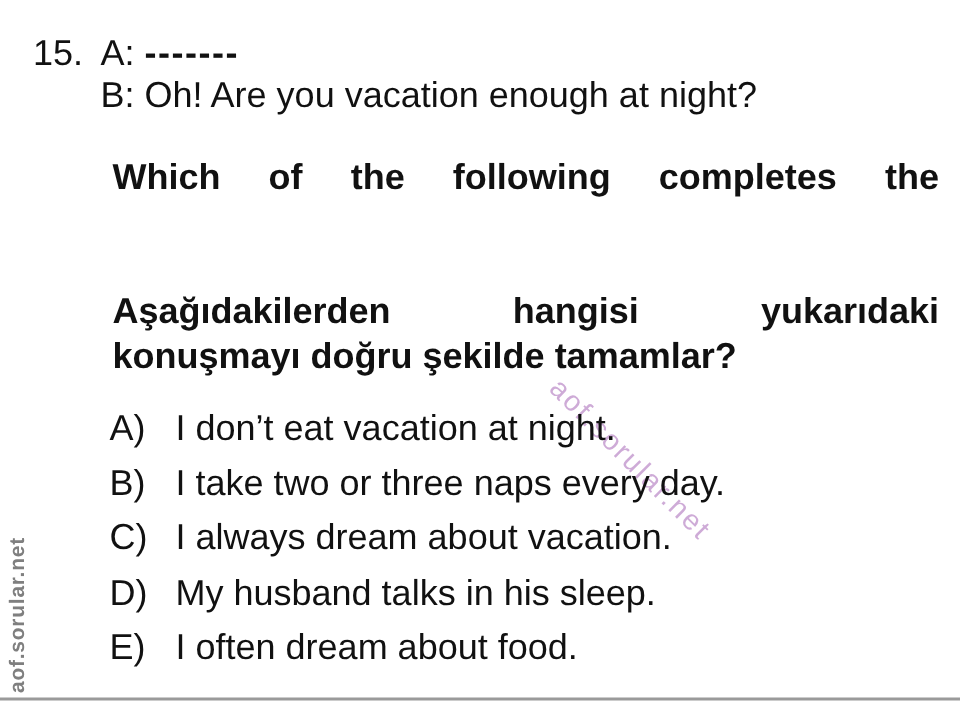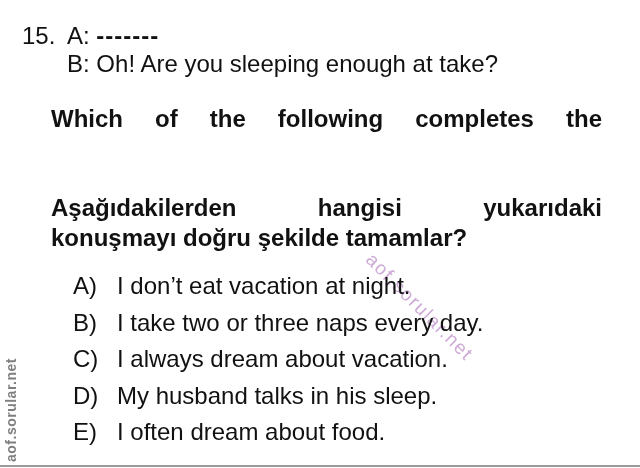--- a/index.html
+++ b/index.html
@@ -11,21 +11,21 @@
   .layer { position:absolute; z-index:1; }
 
   .qnum {
     left:22px; top:22px; font-size:24px; line-height:28px; font-weight:normal;
   }
   .dialogue { left:67px; top:22px; font-size:24px; line-height:28px; }
   .dline { white-space:nowrap; }
   .dashes { font-weight:bold; letter-spacing:1px; }
 
   .prompt {
-    left:51px; width:551px; font-size:24px; line-height:30px; font-weight:bold;
+    left:75px; width:551px; font-size:24px; line-height:30px; font-weight:bold;
   }
   .prompt-en { top:104px; }
   .prompt-tr { top:193px; }
   .jline { text-align:justify; text-align-last:justify; }
 
   .options {
     left:73px; top:272px; font-size:24px; line-height:28px;
     display:flex; flex-direction:column; gap:8.5px;
   }
   .opt { display:flex; }
@@ -53,21 +53,21 @@
 
 <div class="page">
 
   <div class="wm-diag">aof.sorular.net</div>
   <div class="wm-left">aof.sorular.net</div>
 
   <div class="layer qnum">15.</div>
 
   <div class="layer dialogue">
     <div class="dline"><span>A:</span>&nbsp;<span class="dashes">-------</span></div>
-    <div class="dline"><span>B:</span>&nbsp;<span>Oh! Are you sleeping enough at take?</span></div>
+    <div class="dline"><span>B:</span>&nbsp;<span>Oh! Are you vacation enough at night?</span></div>
   </div>
 
   <div class="layer prompt prompt-en">
     <div class="jline">Which of the following completes the</div>
   </div>
 
   <div class="layer prompt prompt-tr">
     <div class="jline">Aşağıdakilerden hangisi yukarıdaki</div>
     <div>konuşmayı doğru şekilde tamamlar?</div>
   </div>

